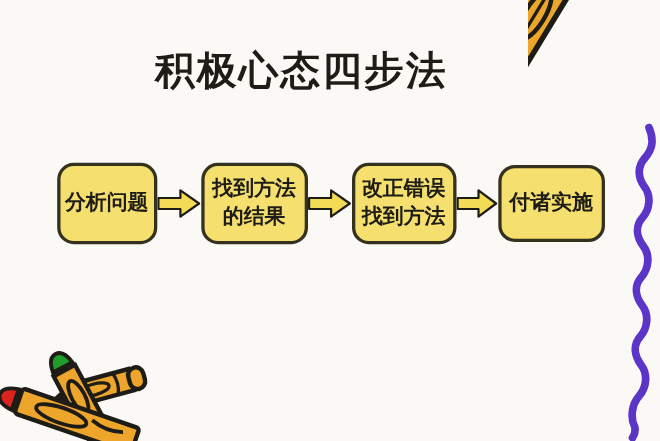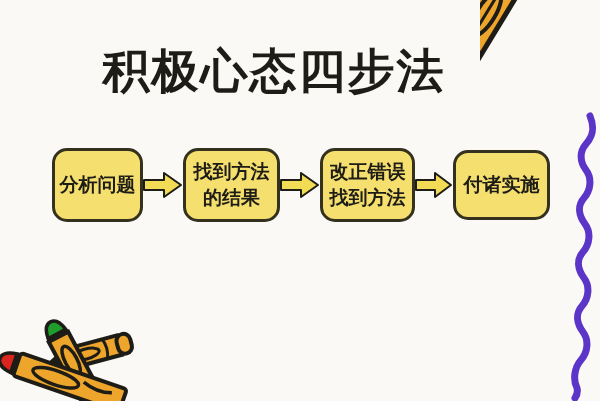--- a/index.html
+++ b/index.html
@@ -17,26 +17,26 @@
   *{margin:0;padding:0;box-sizing:border-box;}
   html,body{width:600px;height:401px;}
   body{font-family:"Liberation Sans","DejaVu Sans",sans-serif;background:#fff;}
   .slide{
     position:relative;width:600px;height:401px;overflow:hidden;
     background:var(--background);
   }
   .title{
     position:absolute;top:40px;left:0;width:548px;
     text-align:center;
-    font-size:47px;font-weight:bold;letter-spacing:2px;
+    font-size:36px;font-weight:bold;letter-spacing:2px;
     color:var(--ink);
   }
   .flow{
     position:absolute;left:51px;top:148px;width:499px;height:74px;
-    display:flex;align-items:center;justify-content:flex-end;
+    display:flex;align-items:center;justify-content:center;
   }
   .step{
     background:var(--box-fill);
     border:3px solid var(--box-stroke);
     border-radius:15px;
     display:flex;align-items:center;justify-content:center;
     text-align:center;
     font-size:19px;font-weight:bold;color:var(--ink);
     line-height:1.35;white-space:pre-line;
     height:74px;

